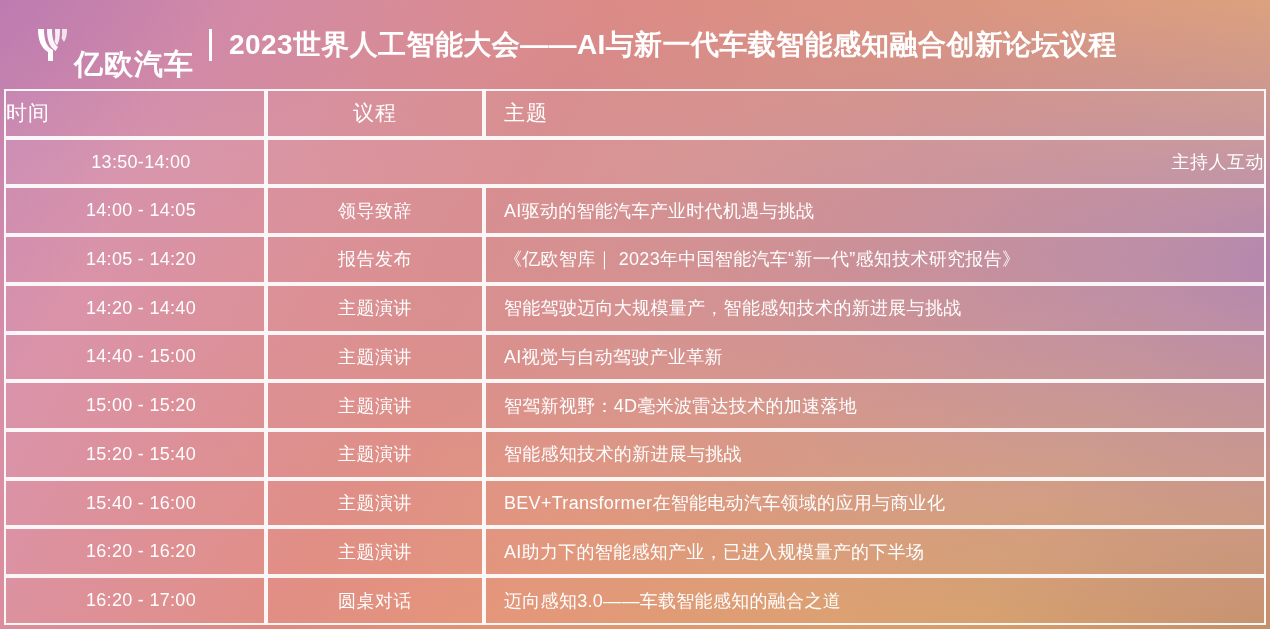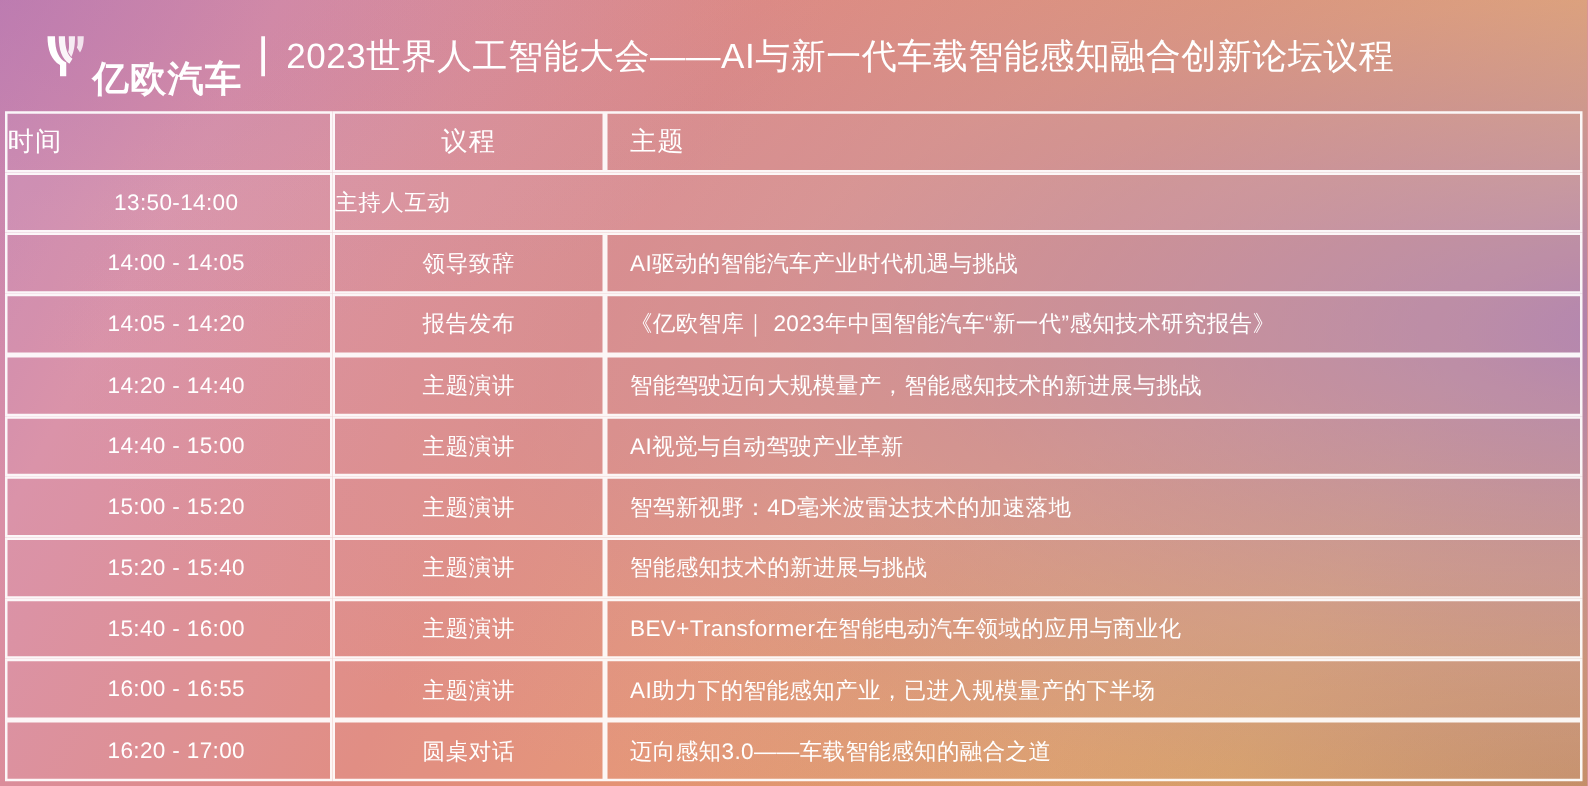--- a/index.html
+++ b/index.html
@@ -95,21 +95,21 @@
   .logo-divider {
     width: 3px;
     height: 32px;
     background: #ffffff;
     margin: 0 17px 0 15px;
     flex: 0 0 auto;
   }
 
   .header-title {
     font-size: 28px;
-    font-weight: 400;
+    font-weight: 700;
     color: #ffffff;
     letter-spacing: 0.4px;
     white-space: nowrap;
     line-height: 1;
   }
 
   
   .agenda-table {
     position: absolute;
     left: 4px;
@@ -160,21 +160,21 @@
   }
 
   td.cell-topic {
     text-align: left;
     font-size: 18px;
     padding-left: 18px;
     letter-spacing: 0.3px;
   }
 
   td.cell-merged {
-    text-align: left;
+    text-align: right;
     font-size: 18px;
     letter-spacing: 0.5px;
   }
 
   
   tr.row-accent td,
   thead tr th {
     background: rgba(255,255,255,0.075);
   }
 </style>
@@ -244,21 +244,21 @@
         <td class="cell-time">15:20 - 15:40</td>
         <td class="cell-item">主题演讲</td>
         <td class="cell-topic">智能感知技术的新进展与挑战</td>
       </tr>
       <tr>
         <td class="cell-time">15:40 - 16:00</td>
         <td class="cell-item">主题演讲</td>
         <td class="cell-topic">BEV+Transformer在智能电动汽车领域的应用与商业化</td>
       </tr>
       <tr>
-        <td class="cell-time">16:00 - 16:55</td>
+        <td class="cell-time">16:20 - 16:20</td>
         <td class="cell-item">主题演讲</td>
         <td class="cell-topic">AI助力下的智能感知产业，已进入规模量产的下半场</td>
       </tr>
       <tr>
         <td class="cell-time">16:20 - 17:00</td>
         <td class="cell-item">圆桌对话</td>
         <td class="cell-topic">迈向感知3.0——车载智能感知的融合之道</td>
       </tr>
     </tbody>
 </table>

